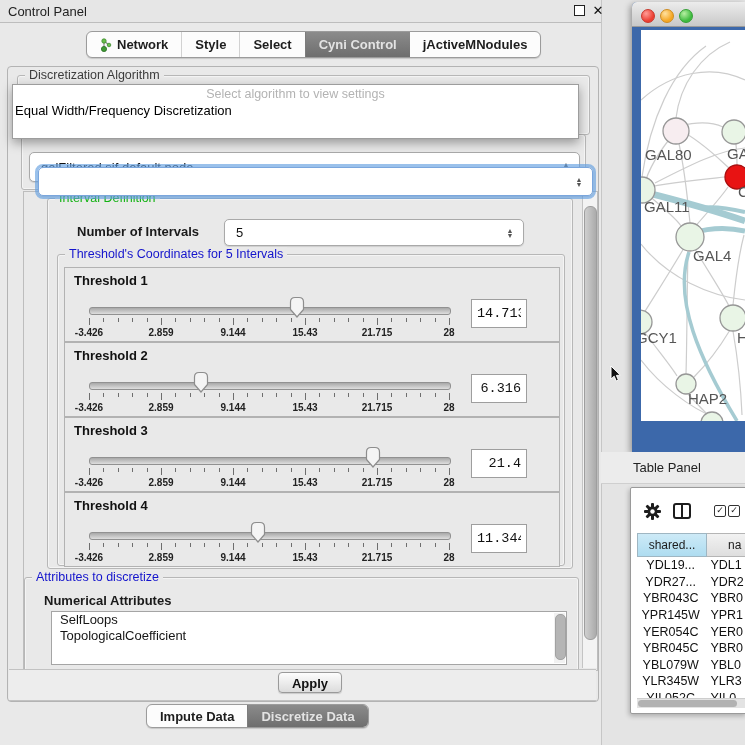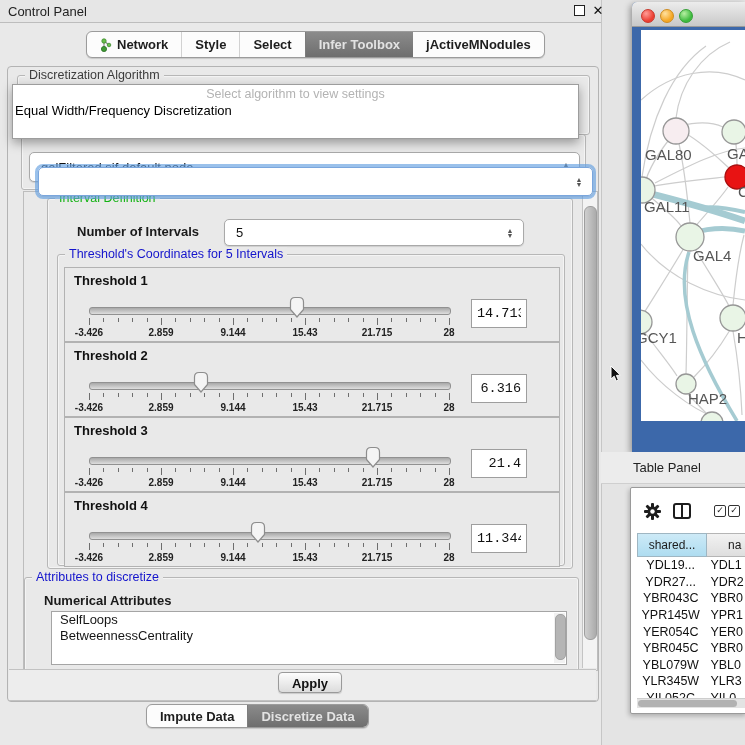--- a/index.html
+++ b/index.html
@@ -132,21 +132,21 @@
         </svg>
         <span>Network</span>
       </div>
       <div class="tab">
           <span>Style</span>
         </div>
       <div class="tab">
           <span>Select</span>
         </div>
       <div class="tab sel">
-          <span>Infer Toolbox</span>
+          <span>Cyni Control</span>
         </div>
       <div class="tab">
           <span>jActiveMNodules</span>
         </div>
     </div>
 
     <div id="outer">
 
       <div class="group" style="left:9px;top:8px;width:571px;height:58px;">
         <div class="group-title gt-gray">Discretization Algorithm</div>
@@ -376,21 +376,21 @@
             </div>
           </div>
         </div>
 
         <div class="group" style="left:0;top:385px;width:553px;height:110px;">
           <div class="group-title gt-blue">Attributes to discretize</div>
           <div class="abs" style="left:19px;top:15px;font-size:13px;font-weight:bold;">Numerical Attributes</div>
           <div id="attr-list" style="left:26px;top:33px;width:514px;height:52px;">
             <div id="attr-items">
                 <div class="li">SelfLoops</div>
-                <div class="li">BetweennessCentrality</div>
+                <div class="li">TopologicalCoefficient</div>
               </div>
             <div id="list-scroll">
                 <div id="list-thumb"></div>
               </div>
           </div>
         </div>
 
         <div class="vscroll" style="right:0;top:0;width:14px;height:476px;">
           <div class="vthumb" style="top:14px;height:432px;"></div>
         </div>

